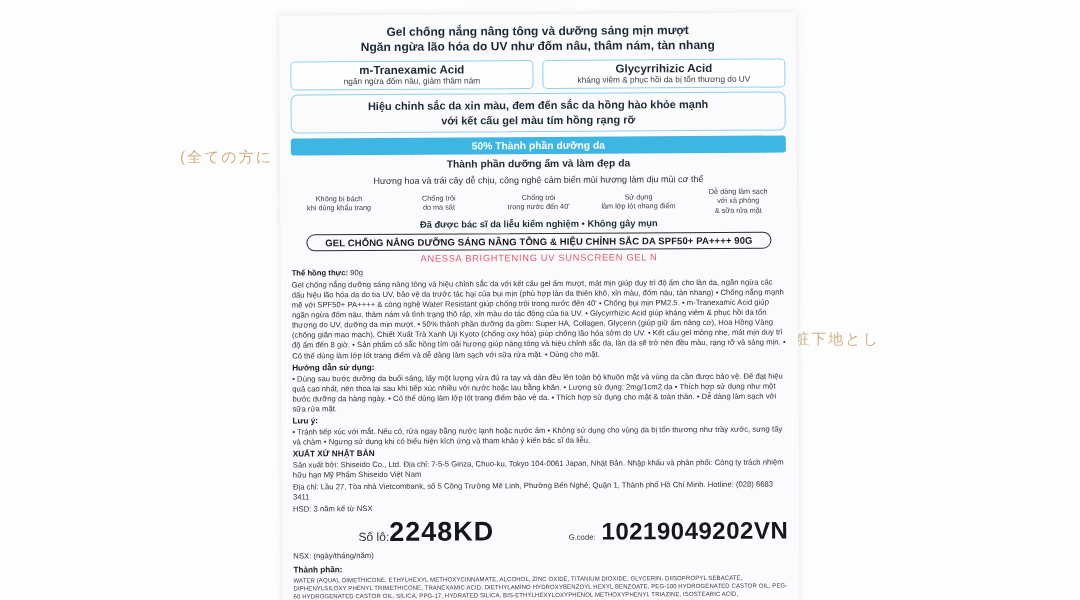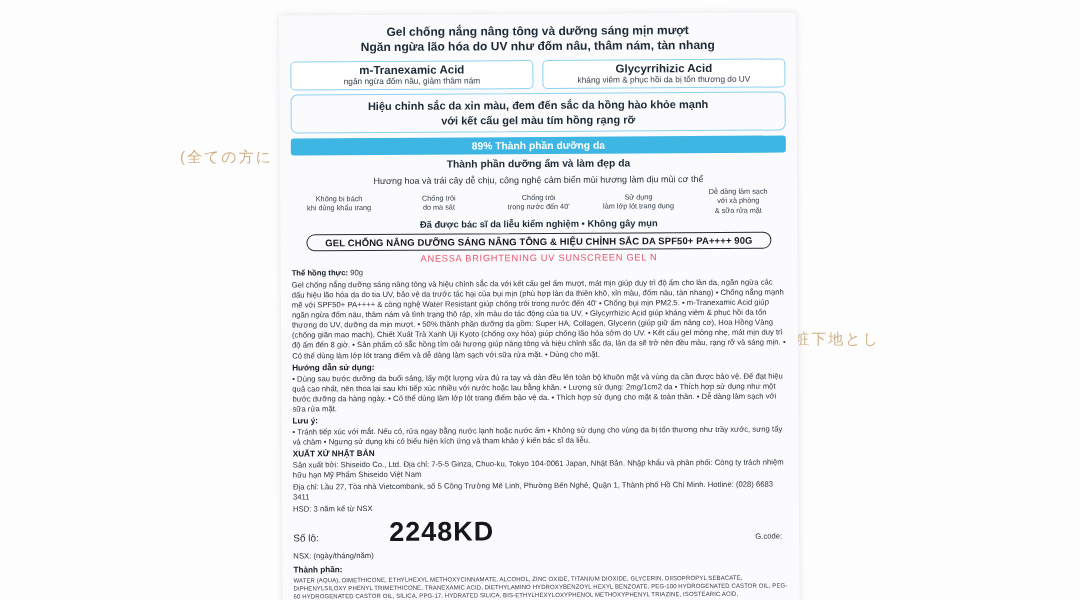--- a/index.html
+++ b/index.html
@@ -63,21 +63,21 @@
   }
   .product-name { text-align:center; color:#e8566e; font-size:9.3px; letter-spacing:0.7px; margin:1px 0 4px; }
 
   .body-txt { font-size:7.7px; line-height:1.32; color:#2c333b; text-align:left; }
   .b-lead { font-weight:bold; color:#171d24; }
   .b-head { font-weight:bold; color:#171d24; font-size:8.2px; margin-top:2px; }
   .para { margin-bottom:1px; }
 
   .hsd-line { font-size:7.7px; margin-top:2px; }
   .lot-row { display:flex; align-items:baseline; margin:1px 0 0; }
-  .lot-label { font-size:10px; width:96px; }
+  .lot-label { font-size:12px; width:96px;text-align:right; }
   .lot-value { font-size:27px; font-weight:bold; color:#14171b; letter-spacing:1px; }
   .gcode-label { font-size:7.7px; margin-left:auto; margin-right:6px; }
   .gcode-value { font-size:24px; font-weight:bold; color:#14171b; letter-spacing:0.5px; }
   .nsx-line { font-size:7.7px; margin-bottom:4px; }
 
   .ingredients-head { font-weight:bold; font-size:8.2px; color:#171d24; margin-top:3px; }
   .ingredients { font-size:6px; line-height:1.4; color:#3a4148; letter-spacing:0.1px; }
 </style>
 </head>
 <body>
@@ -106,35 +106,35 @@
           <div class="claim-sub">kháng viêm &amp; phục hồi da bị tổn thương do UV</div>
         </div>
       </div>
 
       <div class="tone-box">
         <div>Hiệu chỉnh sắc da xỉn màu, đem đến sắc da hồng hào khỏe mạnh</div>
         <div>với kết cấu gel màu tím hồng rạng rỡ</div>
       </div>
 
       <div class="pills-row">
-        <div class="pill">89% Thành phần dưỡng da</div>
+        <div class="pill">50% Thành phần dưỡng da</div>
       </div>
 
       <div class="tag-moist">Thành phần dưỡng ẩm và làm đẹp da</div>
       <div class="tag-frag">Hương hoa và trái cây dễ chịu, công nghệ cảm biến mùi hương làm dịu mùi cơ thể</div>
 
       <div class="features-row">
         <div class="feature">Không bị bách
 khi dùng khẩu trang</div>
         <div class="feature">Chống trôi
 do ma sát</div>
         <div class="feature">Chống trôi
 trong nước đến 40'</div>
         <div class="feature">Sử dụng
-làm lớp lót trang dụng</div>
+làm lớp lót nhang điểm</div>
         <div class="feature">Dễ dàng làm sạch
 với xà phòng
 &amp; sữa rửa mặt</div>
       </div>
 
       <div class="certified">Đã được bác sĩ da liễu kiểm nghiệm • Không gây mụn</div>
 
       <div class="product-bar">GEL CHỐNG NẮNG DƯỠNG SÁNG NÂNG TÔNG &amp; HIỆU CHỈNH SẮC DA SPF50+ PA++++ 90G</div>
       <div class="product-name">ANESSA BRIGHTENING UV SUNSCREEN GEL N</div>
 
@@ -154,20 +154,21 @@
         <div class="b-head">XUẤT XỨ NHẬT BẢN</div>
         <div class="para">Sản xuất bởi: Shiseido Co., Ltd. Địa chỉ: 7-5-5 Ginza, Chuo-ku, Tokyo 104-0061 Japan, Nhật Bản. Nhập khẩu và phân phối: Công ty trách nhiệm hữu hạn Mỹ Phẩm Shiseido Việt Nam</div>
         <div class="para">Địa chỉ: Lầu 27, Tòa nhà Vietcombank, số 5 Công Trường Mê Linh, Phường Bến Nghé, Quận 1, Thành phố Hồ Chí Minh. Hotline: (028) 6683 3411</div>
 
         <div class="hsd-line">HSD: 3 năm kể từ NSX</div>
 
         <div class="lot-row">
           <span class="lot-label">Số lô:</span>
           <span class="lot-value">2248KD</span>
           <span class="gcode-label">G.code:</span>
+          <span class="gcode-value">10219049202VN</span>
         </div>
         <div class="nsx-line">NSX: (ngày/tháng/năm)</div>
 
         <div class="ingredients-head">Thành phần:</div>
         <div class="ingredients">WATER (AQUA), DIMETHICONE, ETHYLHEXYL METHOXYCINNAMATE, ALCOHOL, ZINC OXIDE, TITANIUM DIOXIDE, GLYCERIN, DIISOPROPYL SEBACATE, DIPHENYLSILOXY PHENYL TRIMETHICONE, TRANEXAMIC ACID, DIETHYLAMINO HYDROXYBENZOYL HEXYL BENZOATE, PEG-100 HYDROGENATED CASTOR OIL, PEG-60 HYDROGENATED CASTOR OIL, SILICA, PPG-17, HYDRATED SILICA, BIS-ETHYLHEXYLOXYPHENOL METHOXYPHENYL TRIAZINE, ISOSTEARIC ACID, DIMETHYLACRYLAMIDE/SODIUM ACRYLOYLDIMETHYLTAURATE CROSSPOLYMER, TITANIUM DIOXIDE (CI 77891), ALUMINUM HYDROXIDE, PHENOXYETHANOL, DEXTRIN PALMITATE, ETHYLHEXYL TRIAZONE, HYDROGEN DIMETHICONE, MICA, SORBITAN SESQUIISOSTEARATE, BEHENETH-20, SUCCINOGLYCAN, CELLULOSE GUM, FRAGRANCE (PARFUM), BHT, TOCOPHEROL, CITRIC ACID, DIPOTASSIUM GLYCYRRHIZATE, SODIUM METAPHOSPHATE, TRISODIUM EDTA, HYDROXYPROPYL METHYLCELLULOSE STEAROXY ETHER, SODIUM CITRATE, BUTYLENE GLYCOL, PEG/PPG-14/7 DIMETHYL ETHER, SODIUM METABISULFITE, TALC, RED 33 (CI 17200), CAMELLIA SINENSIS LEAF EXTRACT, POTENTILLA ERECTA ROOT EXTRACT, BLUE 1 (CI 42090), SODIUM ACETYLATED HYALURONATE, POLYQUATERNIUM-51, SOLUBLE COLLAGEN.</div>
       </div>
 
     </div>
   </div>
 </div>

